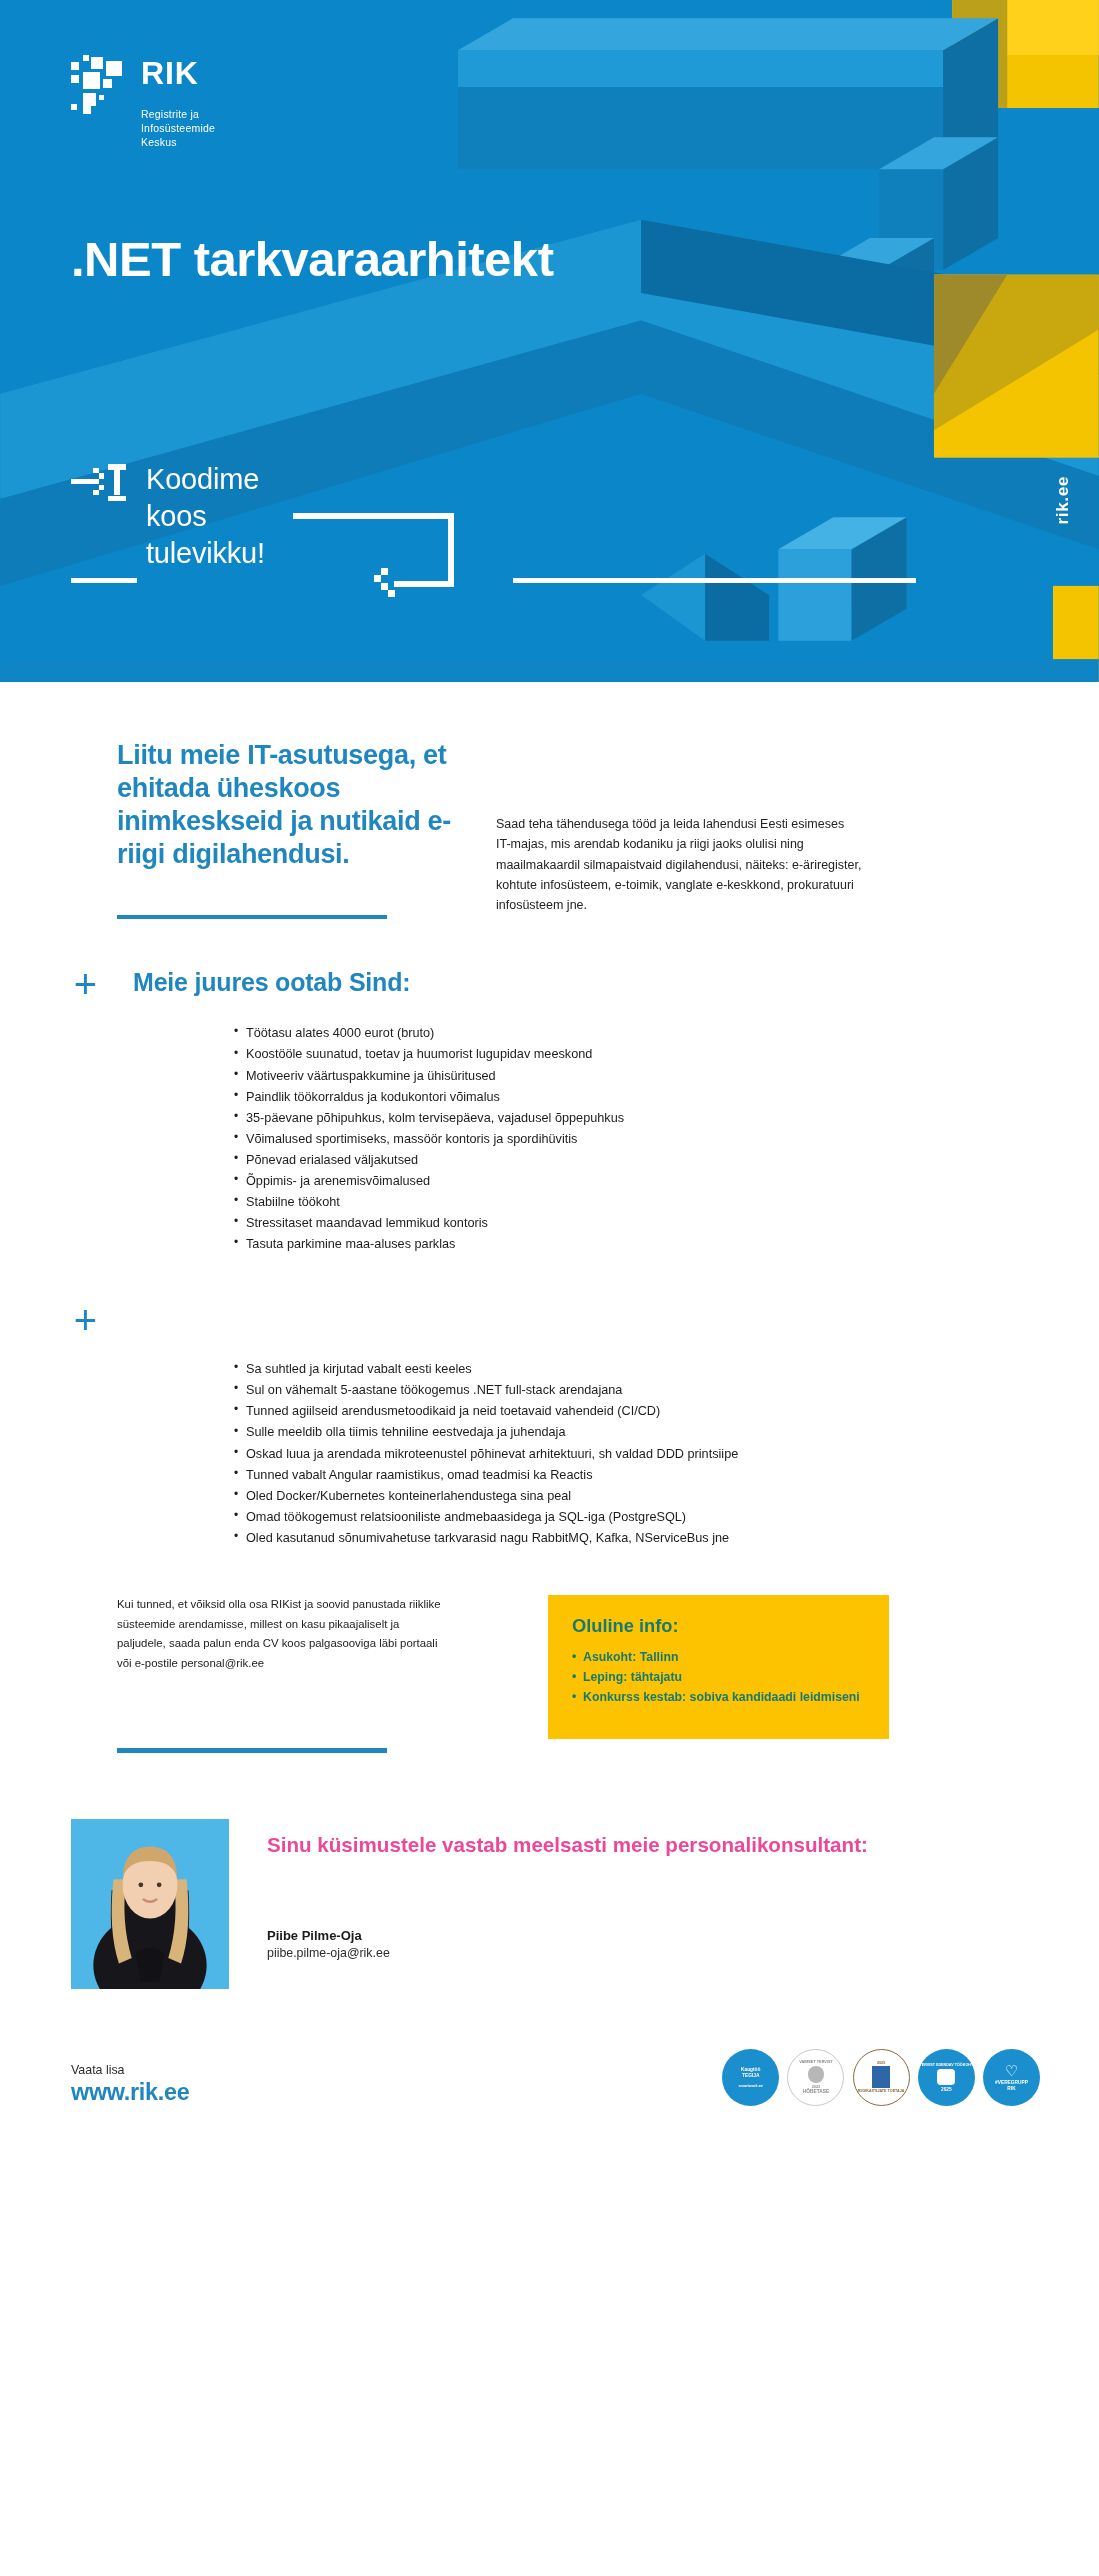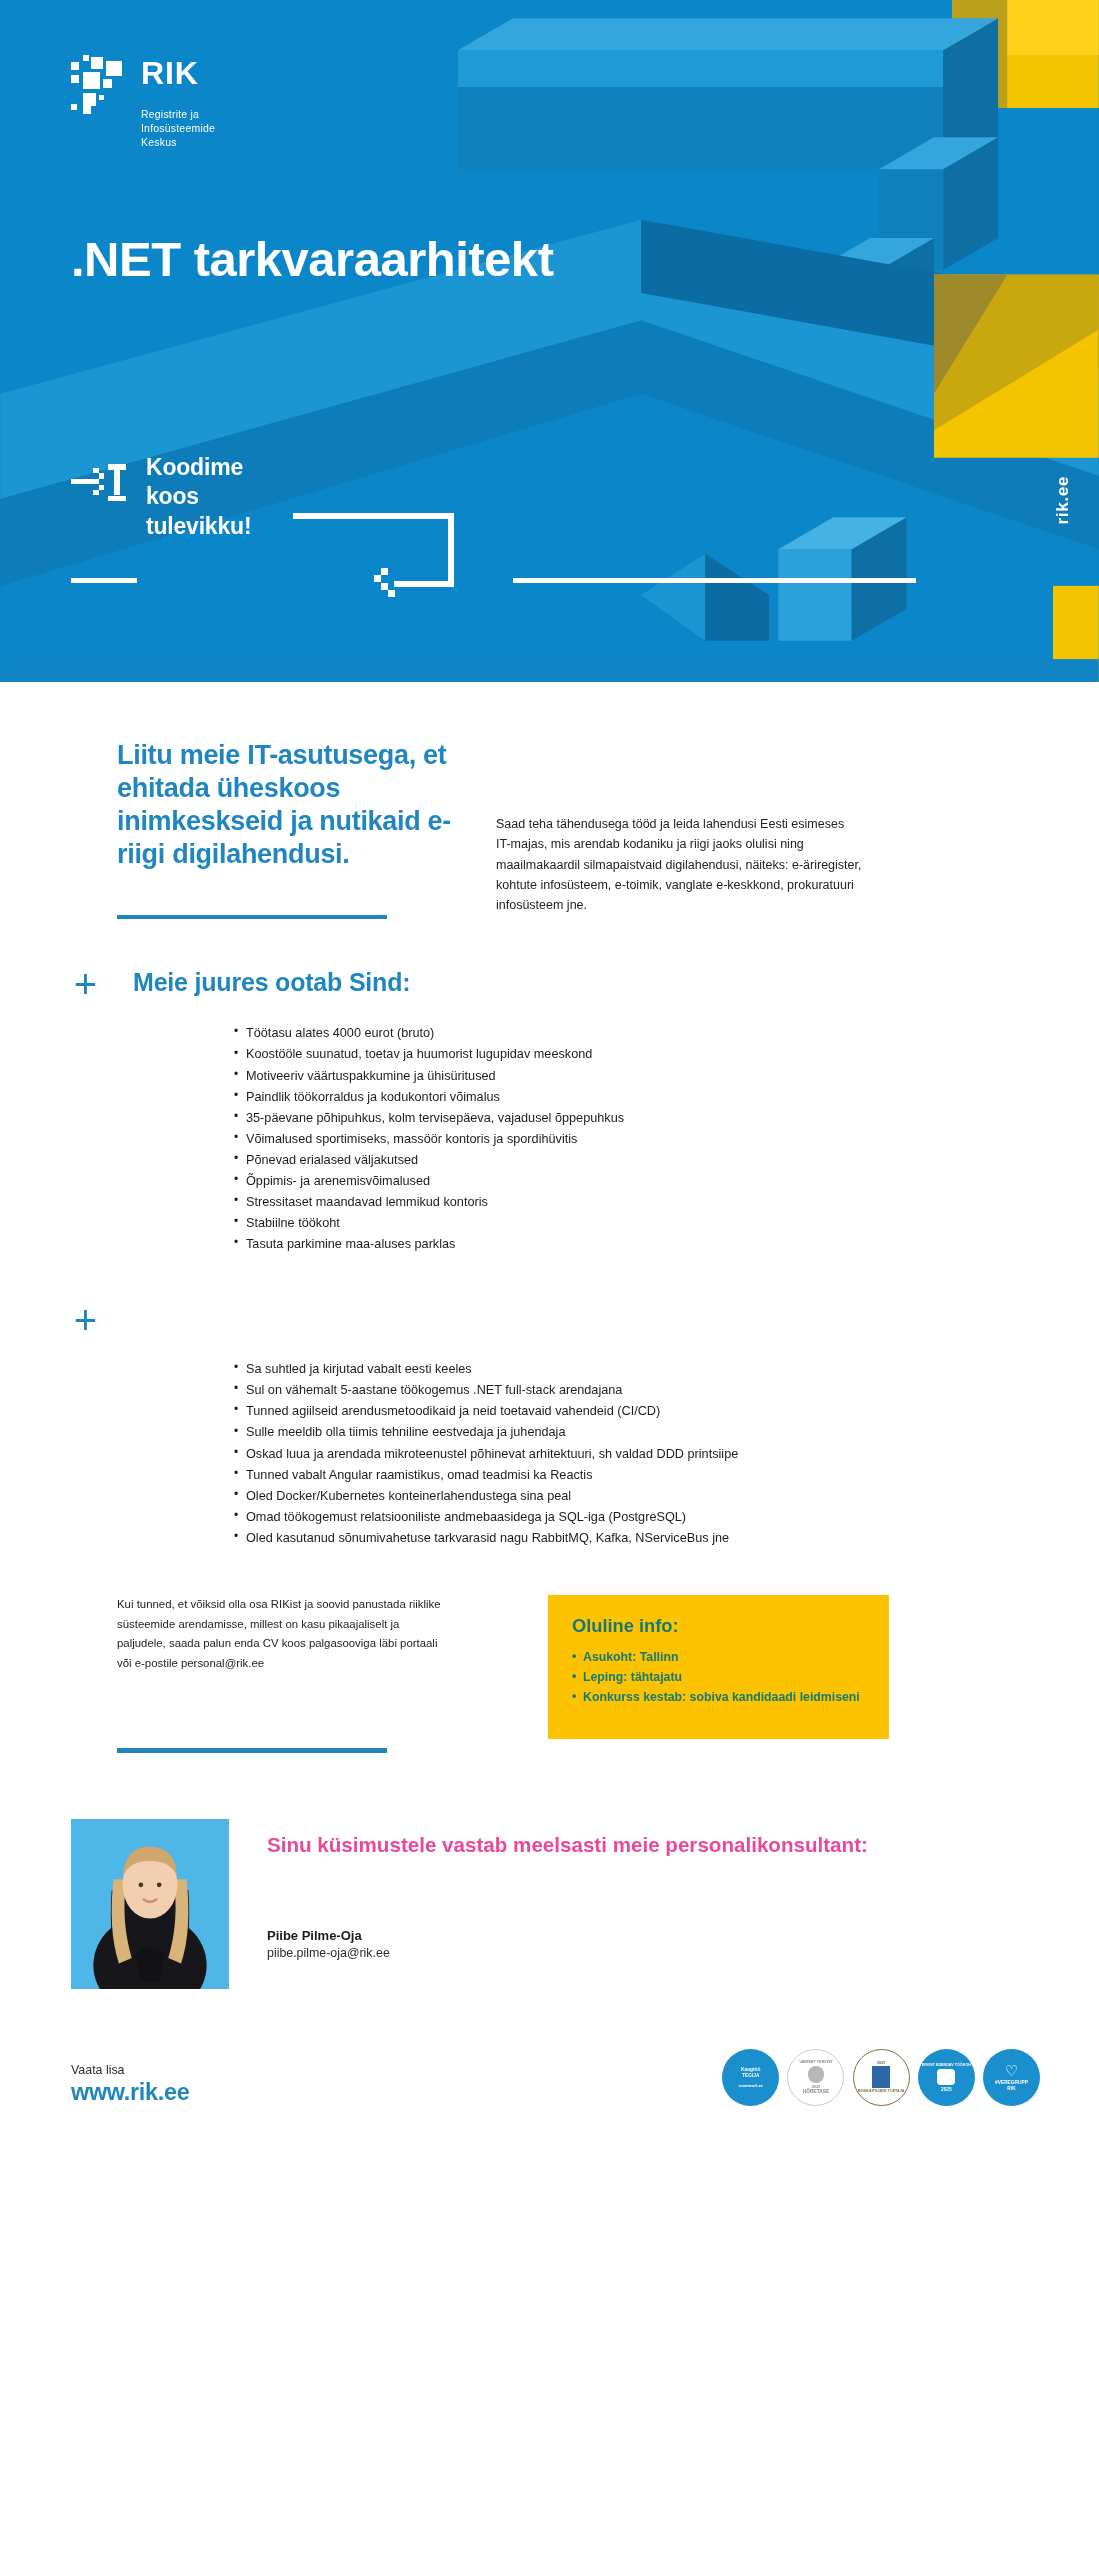--- a/index.html
+++ b/index.html
@@ -73,24 +73,25 @@
     top: 453px;
     display: flex;
     align-items: flex-start;
     gap: 20px;
     z-index: 6;
   }
   .slogan-icon { width: 55px; height: 57px; position: relative; flex: none; margin-top: 5.5px;}
   .slogan-icon span { position: absolute; background: #fff; display: block; }
   .slogan-text {
     color: #ffffff;
-    font-size: 23px;
-    font-weight: 700;
+    font-size: 29px;
+    font-weight: 400;
     line-height: 1.28;
     letter-spacing: -0.2px;
+    margin-top: 8px;
   }
   .bracket {
     position: absolute;
     z-index: 6;
   }
   .bracket span { position: absolute; background: #fff; display: block; }
 
   .rik-ee {
     position: absolute;
     right: 26px;
@@ -432,22 +433,22 @@
     </div>
     <ul class="bullets">
       <li>Töötasu alates 4000 eurot (bruto)</li>
       <li>Koostööle suunatud, toetav ja huumorist lugupidav meeskond</li>
       <li>Motiveeriv väärtuspakkumine ja ühisüritused</li>
       <li>Paindlik töökorraldus ja kodukontori võimalus</li>
       <li>35-päevane põhipuhkus, kolm tervisepäeva, vajadusel   õppepuhkus</li>
       <li>Võimalused sportimiseks, massöör kontoris ja spordihüvitis</li>
       <li>Põnevad erialased väljakutsed</li>
       <li>Õppimis- ja arenemisvõimalused</li>
+      <li>Stabiilne töökoht</li>
       <li>Stressitaset maandavad lemmikud kontoris</li>
-      <li>Stabiilne töökoht</li>
       <li>Tasuta parkimine maa-aluses parklas</li>
     </ul>
   </div>
 
   <div class="section">
     <div class="sec-head">
       <div class="plus">+</div>
     </div>
     <ul class="bullets">
       <li>Sa suhtled ja kirjutad vabalt eesti keeles</li>

